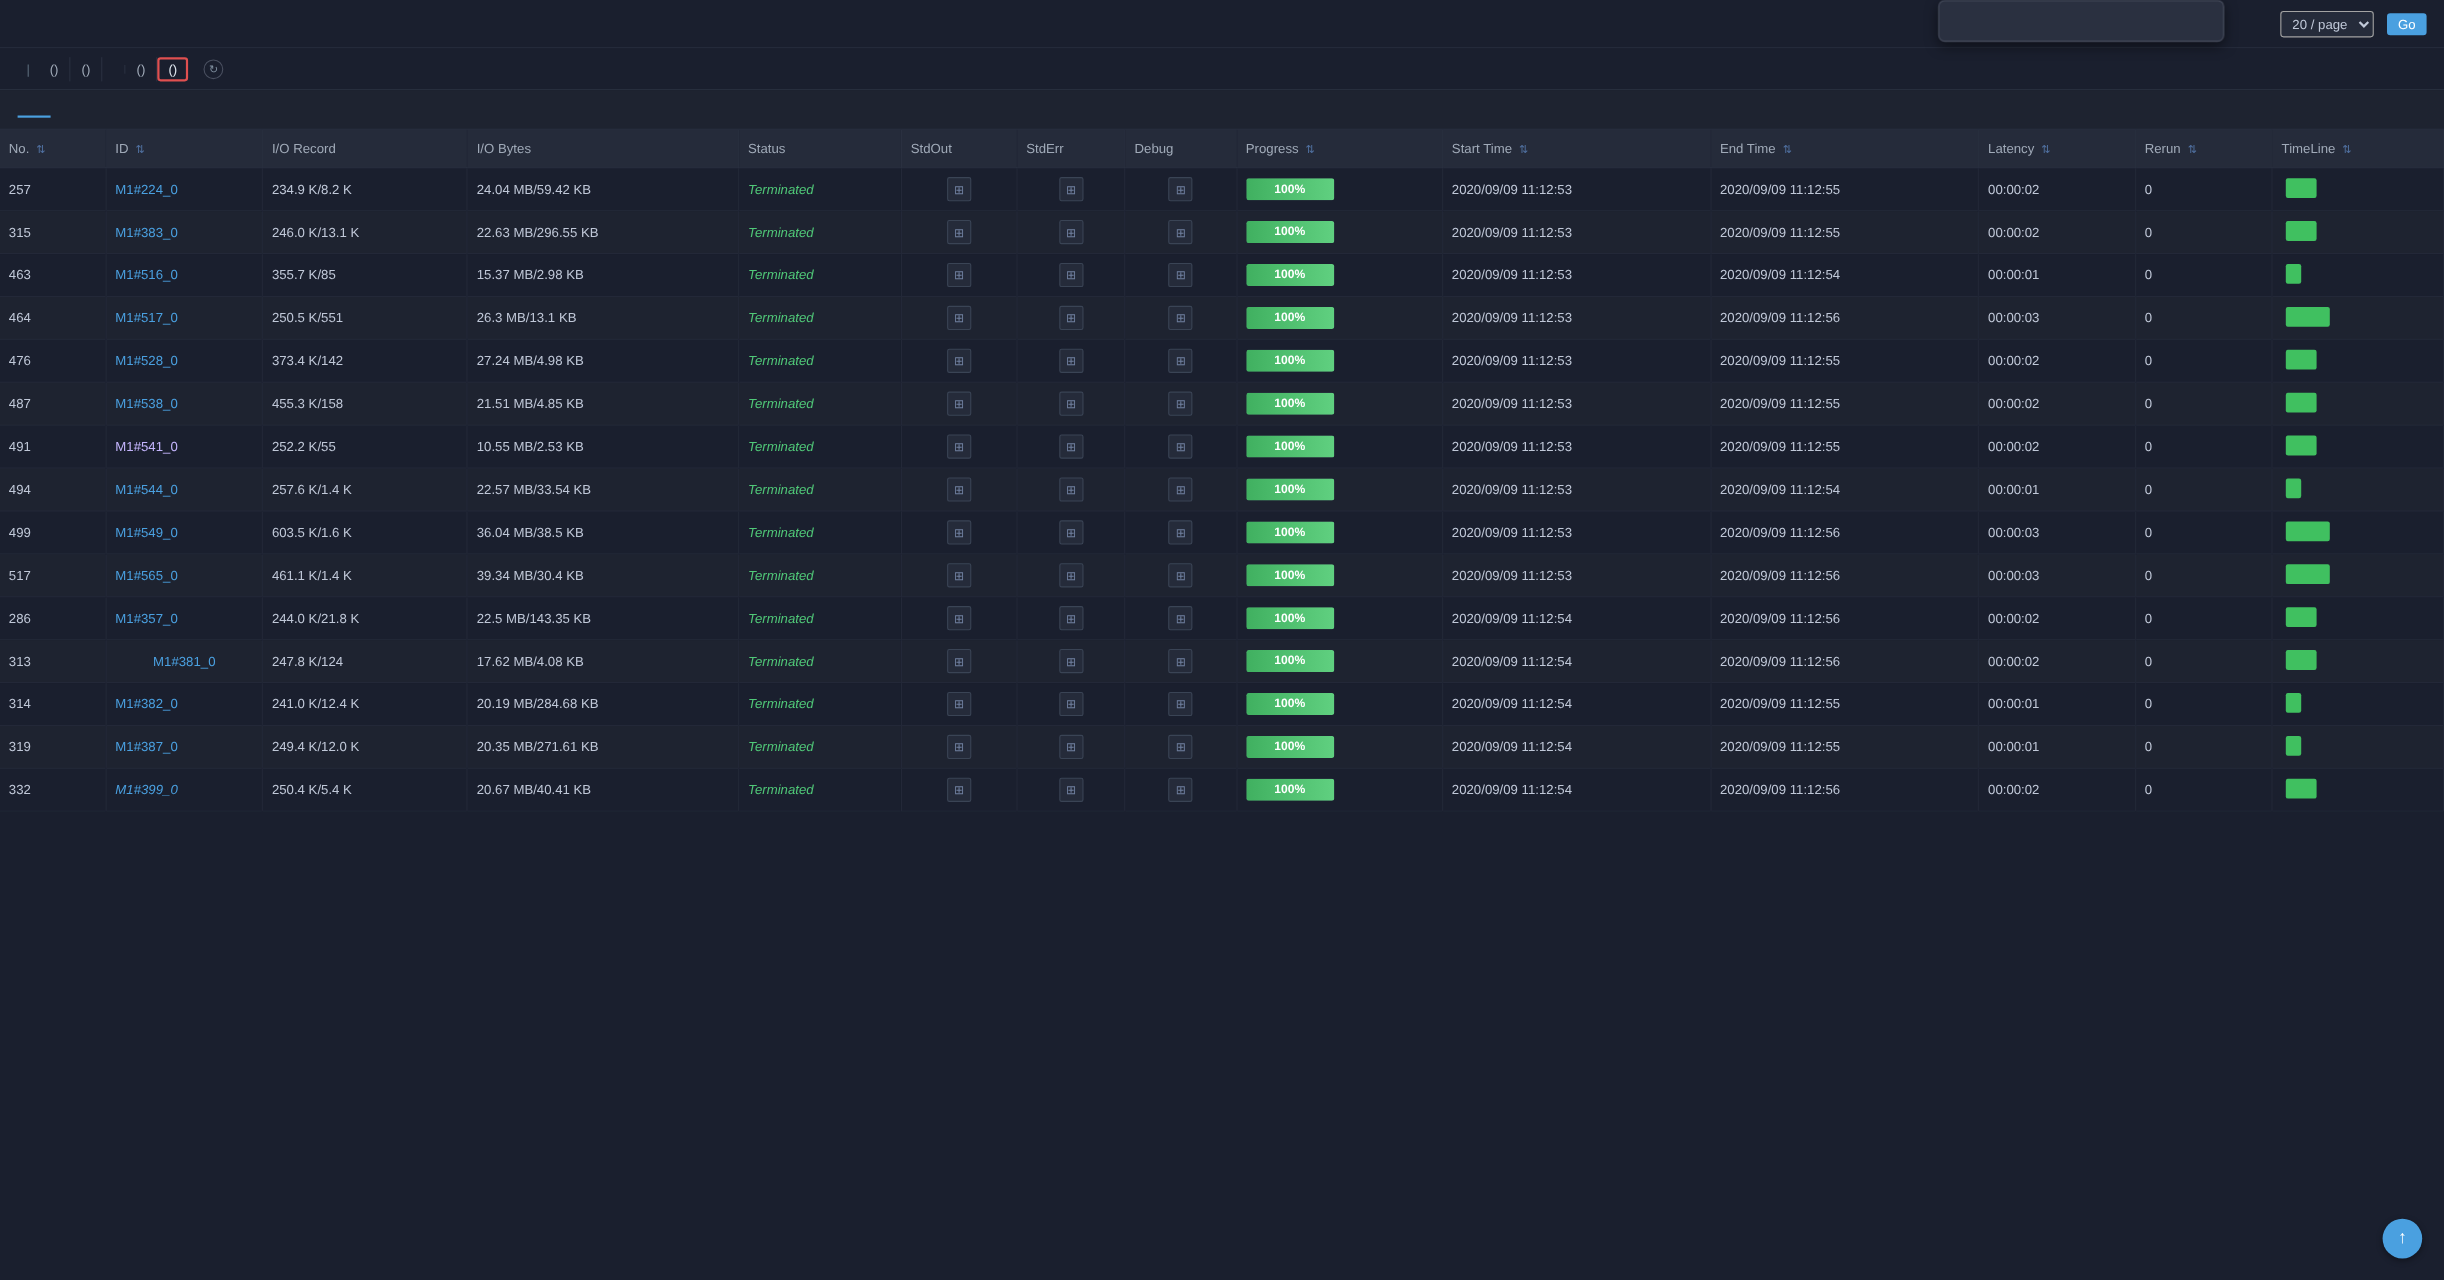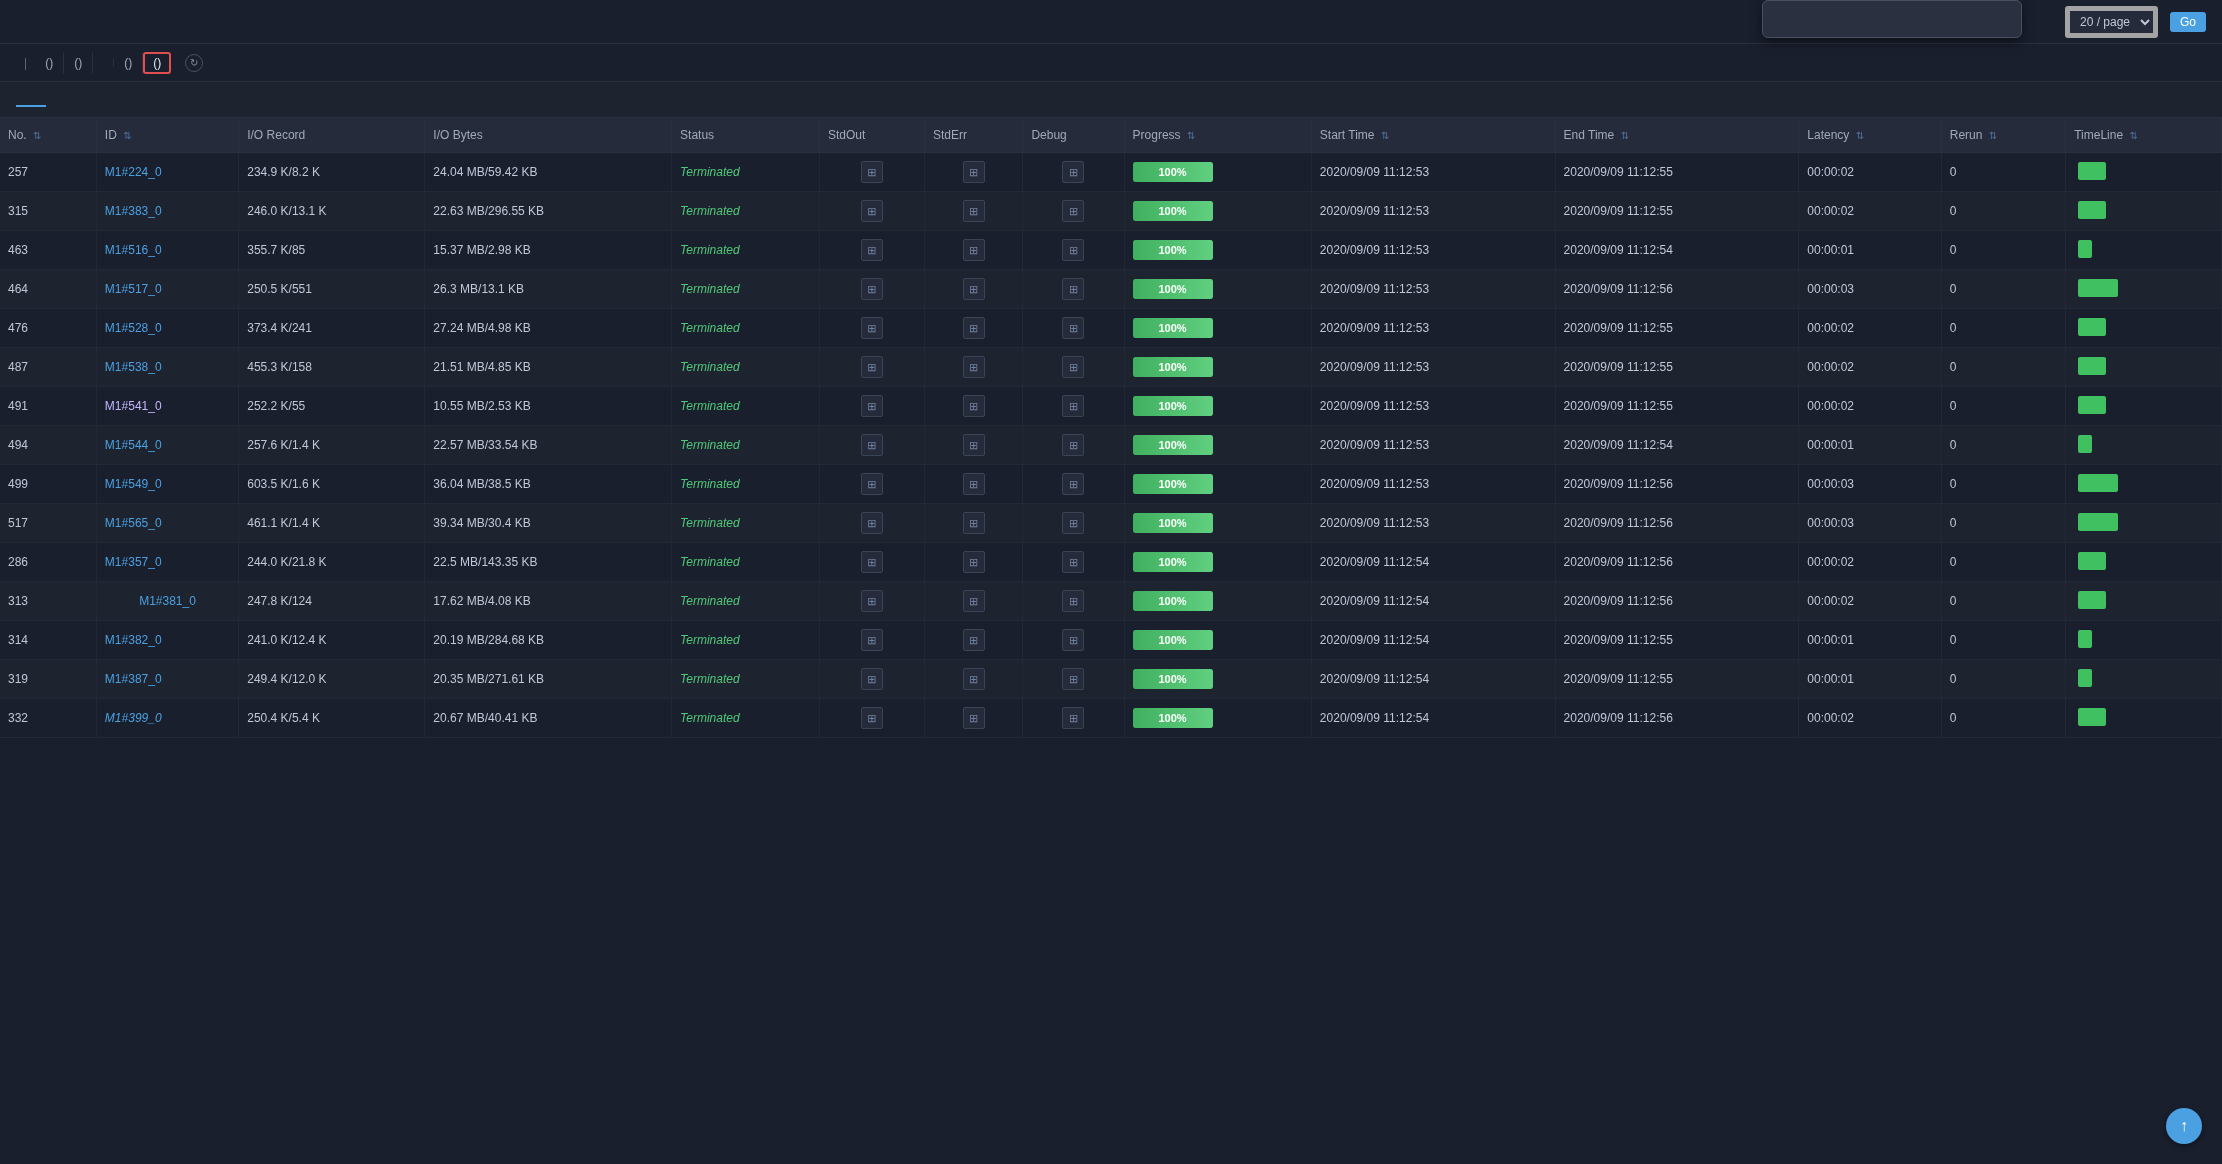--- a/index.html
+++ b/index.html
@@ -200,21 +200,21 @@
     .timeline-bar {
       display: inline-block;
       height: 18px;
       border-radius: 2px;
       background: #40c060;
       margin-left: 4px;
     }
     .page-select {
       background: #252b3a;
       color: #c0c8d8;
-      border: 5px solid #a3a3a3;
+      border: 1px solid #a3a3a3;
       padding: 3px 6px;
       border-radius: 3px;
       cursor: pointer;
       font-size: 12px;
     }
     .goto-btn {
       background: #4aa0e0;
       color: #fff;
       border: none;
       padding: 3px 10px;
@@ -453,21 +453,21 @@
     <td>2020/09/09 11:12:56</td>
     <td>00:00:03</td>
     <td>0</td>
     <td>
       <span class="timeline-bar" style="width:40px;"></span>
     </td>
   </tr>
         <tr>
     <td>476</td>
     <td style="color:#4aa0e0; cursor:pointer;">M1#528_0</td>
-    <td>373.4 K/241</td>
+    <td>373.4 K/142</td>
     <td>27.24 MB/4.98 KB</td>
     <td class="status-terminated">Terminated</td>
     <td style="text-align:center;">
       <div class="icon-btn">⊞</div>
     </td>
     <td style="text-align:center;">
       <div class="icon-btn">⊞</div>
     </td>
     <td style="text-align:center;">
       <div class="icon-btn">⊞</div>

